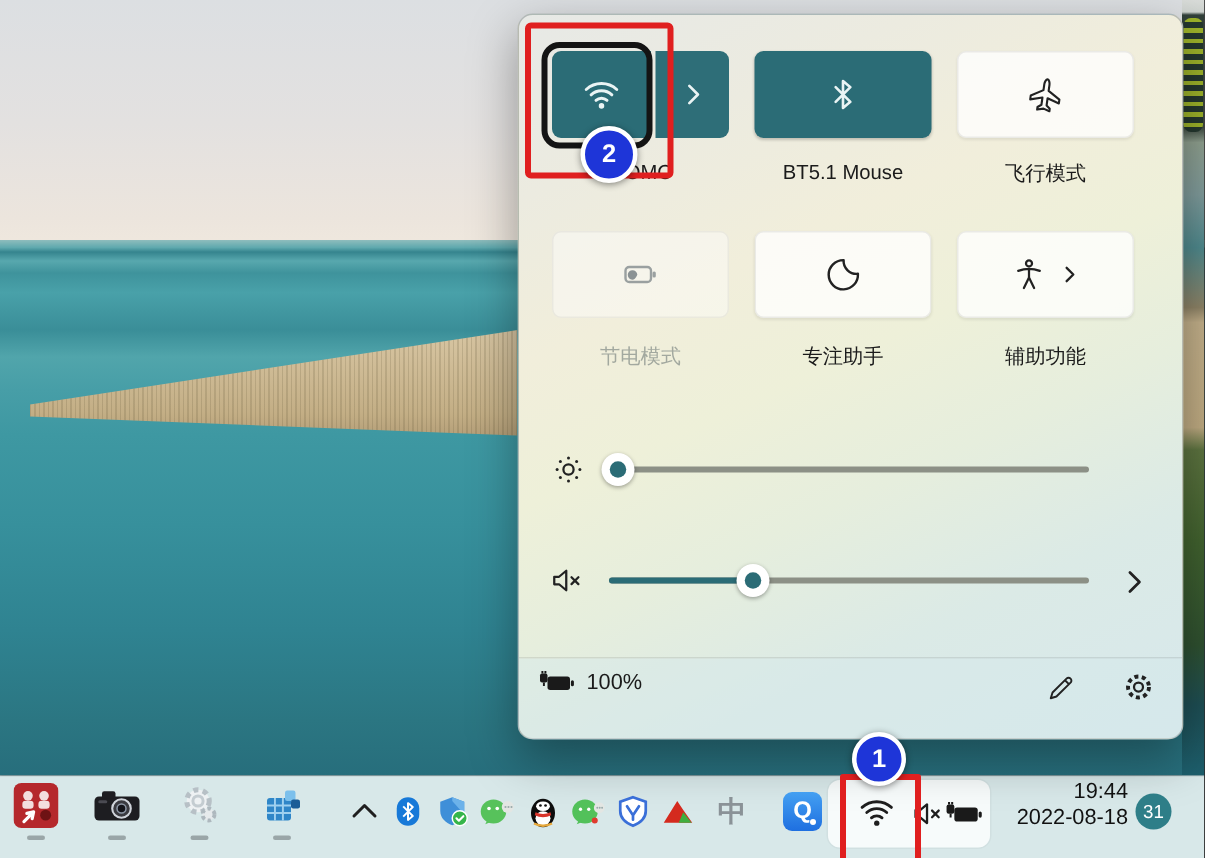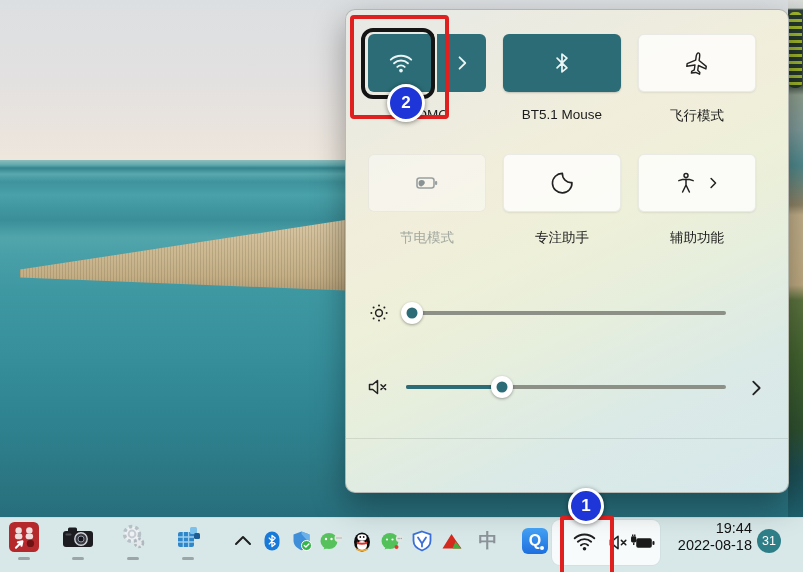--- a/index.html
+++ b/index.html
@@ -188,20 +188,42 @@
       <div class="slider-fill" style="width: 30%;"></div>
       <div class="slider-thumb" style="left: 30%;"></div>
     </div>
     <button class="icon-btn" style="left:398px;top:366px;">
       <svg width="20" height="20" viewBox="0 0 22 22">
         <polyline points="8,4 15,11 8,18" fill="none" stroke="#222" stroke-width="2" stroke-linecap="round" stroke-linejoin="round"></polyline>
       </svg>
     </button>
 
     <div class="qs-footer-line"></div>
+    <div class="qs-footer">
+      <div class="battery-status">
+        <svg width="26" height="16" viewBox="0 0 26 16">
+          <rect x="6" y="4" width="15" height="9" rx="1.8" fill="#1a1a1a"></rect>
+          <rect x="21.6" y="6.5" width="2" height="4" rx="1" fill="#1a1a1a"></rect>
+          <rect x="1" y="2" width="5" height="6" rx="1.4" fill="#1a1a1a"></rect>
+          <path d="M2.6 2 v-1.6 M4.6 2 v-1.6 M3.6 8 v2.4" stroke="#1a1a1a" stroke-width="1.3"></path>
+        </svg>
+        <span>100%</span>
+      </div>
+      <button class="icon-btn" style="left:348px;top:6px;">
+        <svg width="22" height="22" viewBox="0 0 22 22">
+          <path d="M4.5 18.5 l1.2-3.8 L15 5.4 a1.9 1.9 0 0 1 2.7 0 a1.9 1.9 0 0 1 0 2.7 L8.3 17.3 L4.5 18.5z M14 6.5 l2.6 2.6" fill="none" stroke="#222" stroke-width="1.3" stroke-linejoin="round"></path>
+        </svg>
+      </button>
+      <button class="icon-btn" style="left:400px;top:6px;">
+        <svg width="22" height="22" viewBox="0 0 22 22">
+          <circle cx="11" cy="11" r="7" fill="none" stroke="#222" stroke-width="2.6" stroke-dasharray="2.7 2.3"></circle>
+          <circle cx="11" cy="11" r="3" fill="none" stroke="#222" stroke-width="1.5"></circle>
+        </svg>
+      </button>
+    </div>
   </div>
 
   <div class="taskbar"></div>
 
   <button class="app-ico" style="left:9px;">
     <svg width="30" height="30" viewBox="0 0 28 28">
       <rect width="28" height="28" rx="5" fill="#b5282c"></rect>
       <rect width="28" height="28" rx="5" fill="url(#rg)" opacity=".3"></rect>
       <circle cx="9" cy="8" r="3" fill="#f3dede"></circle>
         <rect x="5.5" y="11" width="7" height="5" rx="2" fill="#f3dede"></rect>

